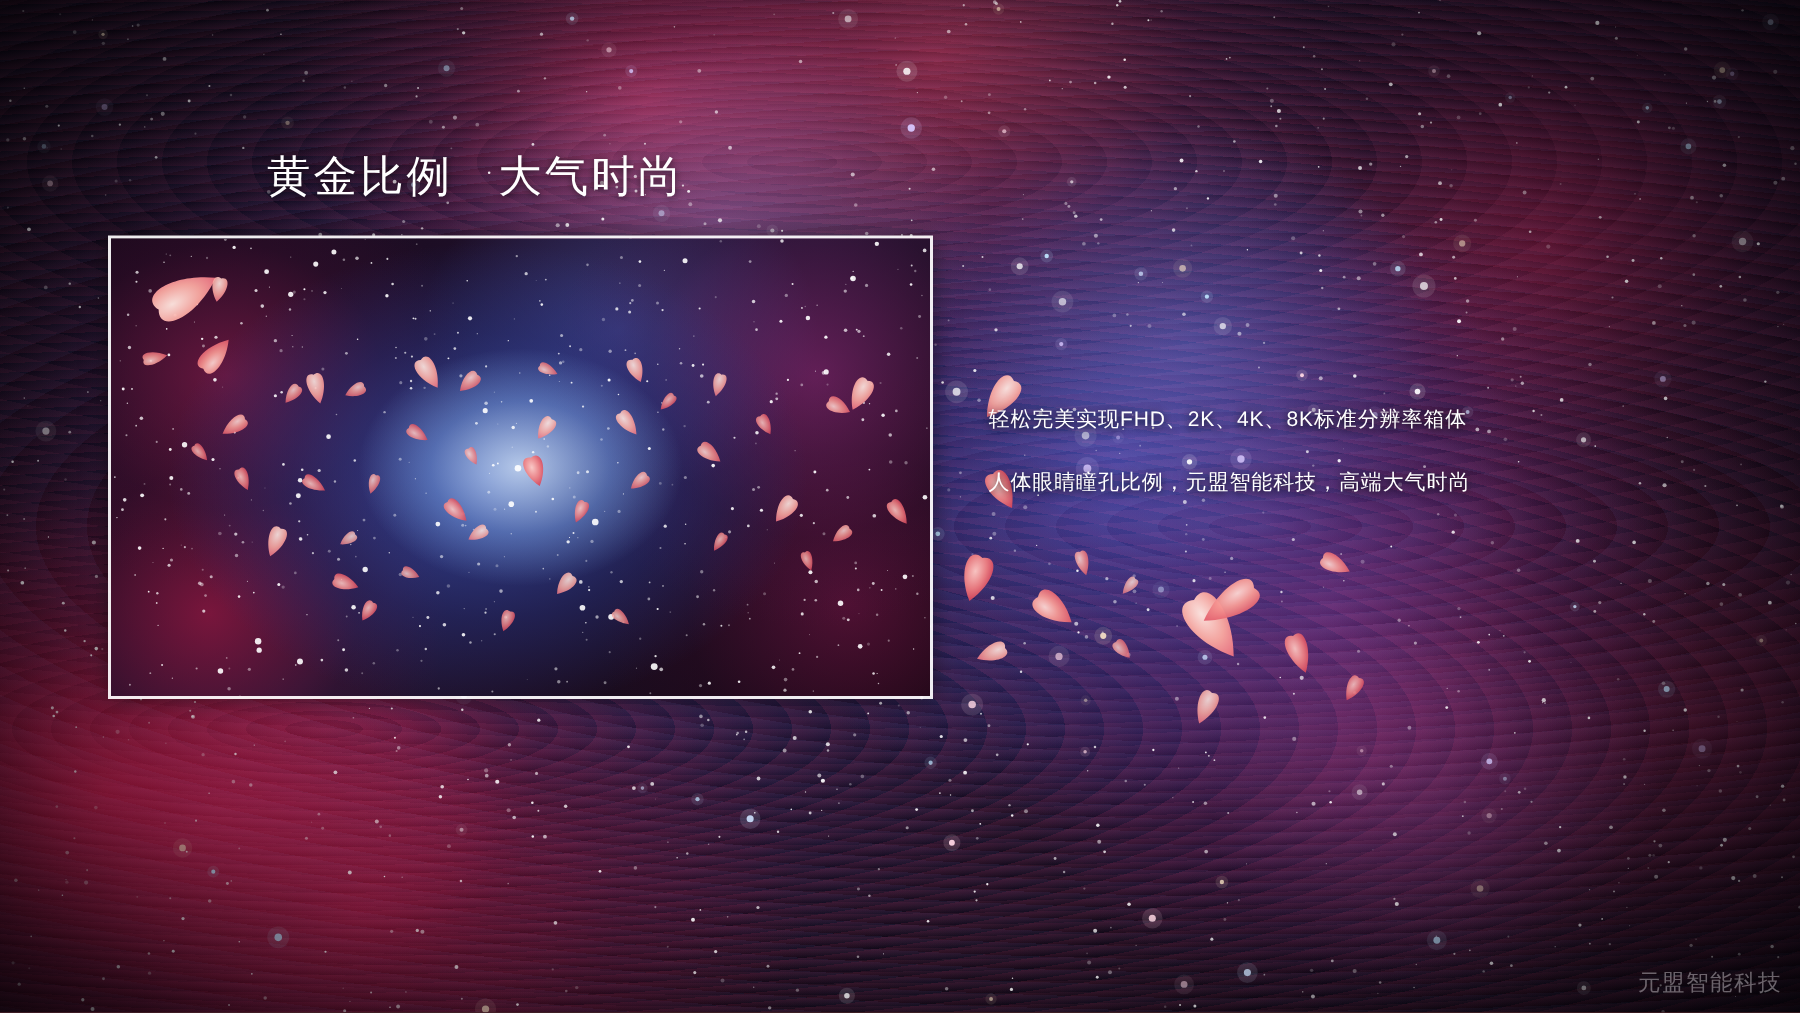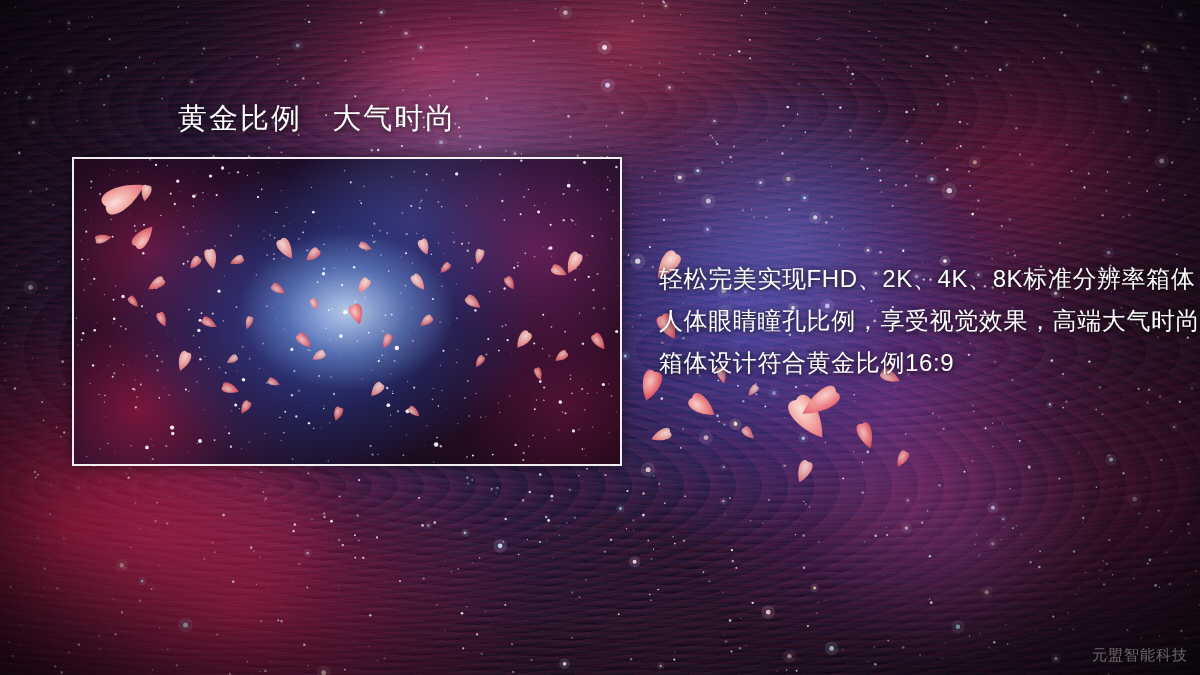--- a/index.html
+++ b/index.html
@@ -106,21 +106,21 @@
   .petal-layer { position:absolute; inset:0; pointer-events:none; }
   .petal-layer svg { width:100%; height:100%; display:block; overflow:visible; }
 
   
   .body-copy {
     position:absolute;
     left:659px; top:258px;
     width:510px;
   }
   .body-line {
-    font-size:24px;
+    font-size:14px;
     line-height:42px;
     color:#ffffff;
     letter-spacing:0.6px;
     white-space:nowrap;
     text-shadow:0 1px 5px rgba(0,0,0,0.7), 0 0 12px rgba(0,0,0,0.4);
   }
 
   
   .watermark {
     position:absolute;
@@ -2136,19 +2136,18 @@
                 <path d="M0,0 C 4.25,-2.16 5.25,5.04 0.24,12 C -5.25,5.04 -4.25,-2.16 0,0 Z" fill="url(#pg3)" opacity="0.8"></path>
               </g>
             </g>
         </svg>
       </div>
     </div>
   </div>
 
   <div class="body-copy">
     <div class="body-line">轻松完美实现FHD、2K、4K、8K标准分辨率箱体</div>
-    <div class="body-line">人体眼睛瞳孔比例，享受视觉效果，高端大气时尚</div>
-    <div class="body-line">箱体设计符合黄金比例16:9</div>
+    <div class="body-line">人体眼睛瞳孔比例，元盟智能科技，高端大气时尚</div>
   </div>
 
   <div class="watermark">元盟智能科技</div>
 
 </div>
 
 </body></html>

